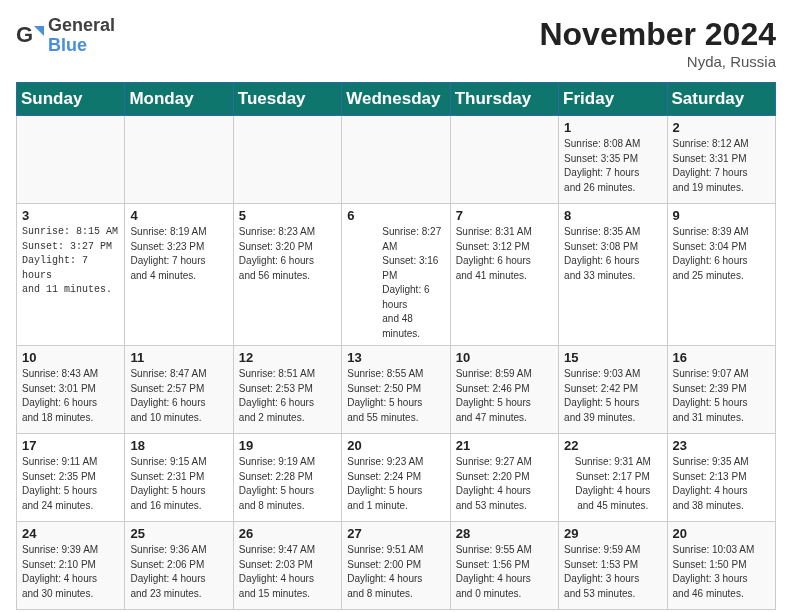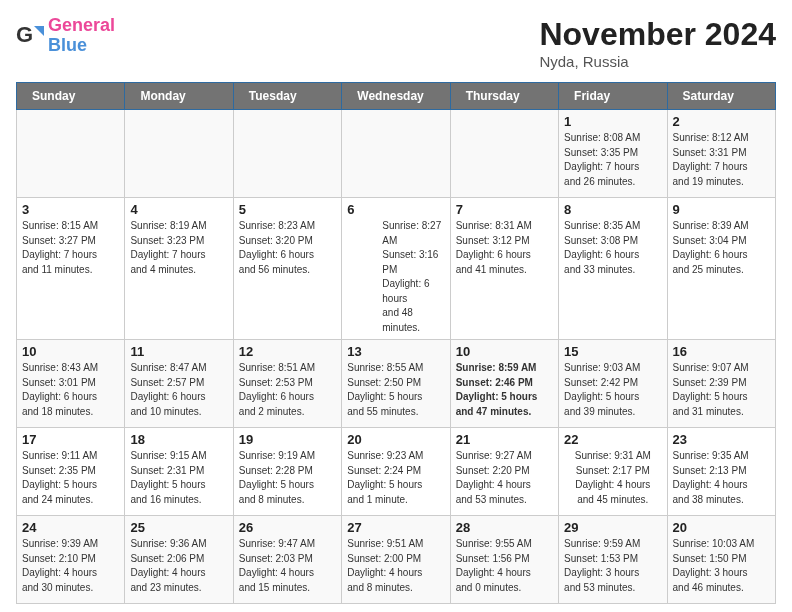--- a/index.html
+++ b/index.html
@@ -20,49 +20,50 @@
       display: flex;
       align-items: center;
     }
     .logo-text {
       font-size: 18px;
       font-weight: bold;
       color: #333;
       line-height: 1.1;
     }
     .logo-text span {
-      color: #ec4899;
+      color: #404040;
     }
     .logo-icon {
       width: 28px;
       height: 28px;
       margin-right: 4px;
     }
     .title-block {
+      text-align: right;
     }
     .month-title {
       font-size: 32px;
       font-weight: bold;
       color: #222;
     }
     .location {
       font-size: 15px;
       color: #555;
     }
     table {
       width: 100%;
       border-collapse: collapse;
       table-layout: fixed;
     }
     thead th {
-      background: #737373;
+      background: #0f766e;
       color: #fff;
-      font-size: 12px;
+      font-size: 17px;
       font-weight: bold;
-      padding: 6px 15px;
+      padding: 6px 4px;
       text-align: left;
       border: 1px solid #2e6aa0;
     }
     tbody td {
       vertical-align: top;
       border: 1px solid #ccc;
       padding: 4px 5px;
       font-size: 10.5px;
       color: #222;
       height: 88px;
@@ -142,21 +143,21 @@
           <span class="day-num">2</span>
           <div class="day-info" style="white-space: pre-line;">Sunrise: 8:12 AM
 Sunset: 3:31 PM
 Daylight: 7 hours
 and 19 minutes.</div>
         </td>
       </tr>
       <tr>
         <td>
           <span class="day-num">3</span>
-          <div class="day-info" style="white-space: pre-line;">Sunrise: 8:15 AM
+          <div class="day-info" style="white-space: pre-line; font-family: Liberation Mono, monospace;">Sunrise: 8:15 AM
 Sunset: 3:27 PM
 Daylight: 7 hours
 and 11 minutes.</div>
         </td>
         <td>
           <span class="day-num">4</span>
           <div class="day-info" style="white-space: pre-line;">Sunrise: 8:19 AM
 Sunset: 3:23 PM
 Daylight: 7 hours
 and 4 minutes.</div>
@@ -221,21 +222,21 @@
         </td>
         <td>
           <span class="day-num">13</span>
           <div class="day-info" style="white-space: pre-line;">Sunrise: 8:55 AM
 Sunset: 2:50 PM
 Daylight: 5 hours
 and 55 minutes.</div>
         </td>
         <td>
           <span class="day-num">10</span>
-          <div class="day-info" style="white-space: pre-line; font-weight: bold;">Sunrise: 8:59 AM
+          <div class="day-info" style="white-space: pre-line;">Sunrise: 8:59 AM
 Sunset: 2:46 PM
 Daylight: 5 hours
 and 47 minutes.</div>
         </td>
         <td>
           <span class="day-num">15</span>
           <div class="day-info" style="white-space: pre-line;">Sunrise: 9:03 AM
 Sunset: 2:42 PM
 Daylight: 5 hours
 and 39 minutes.</div>

